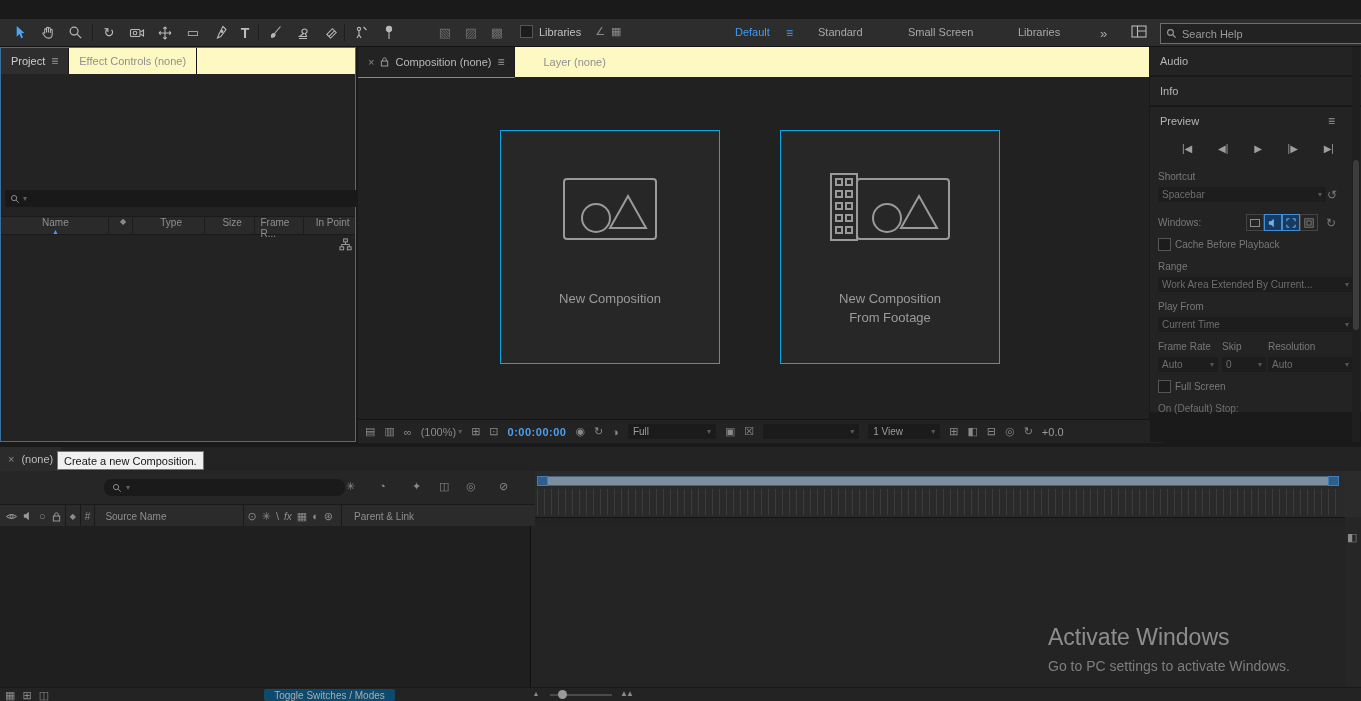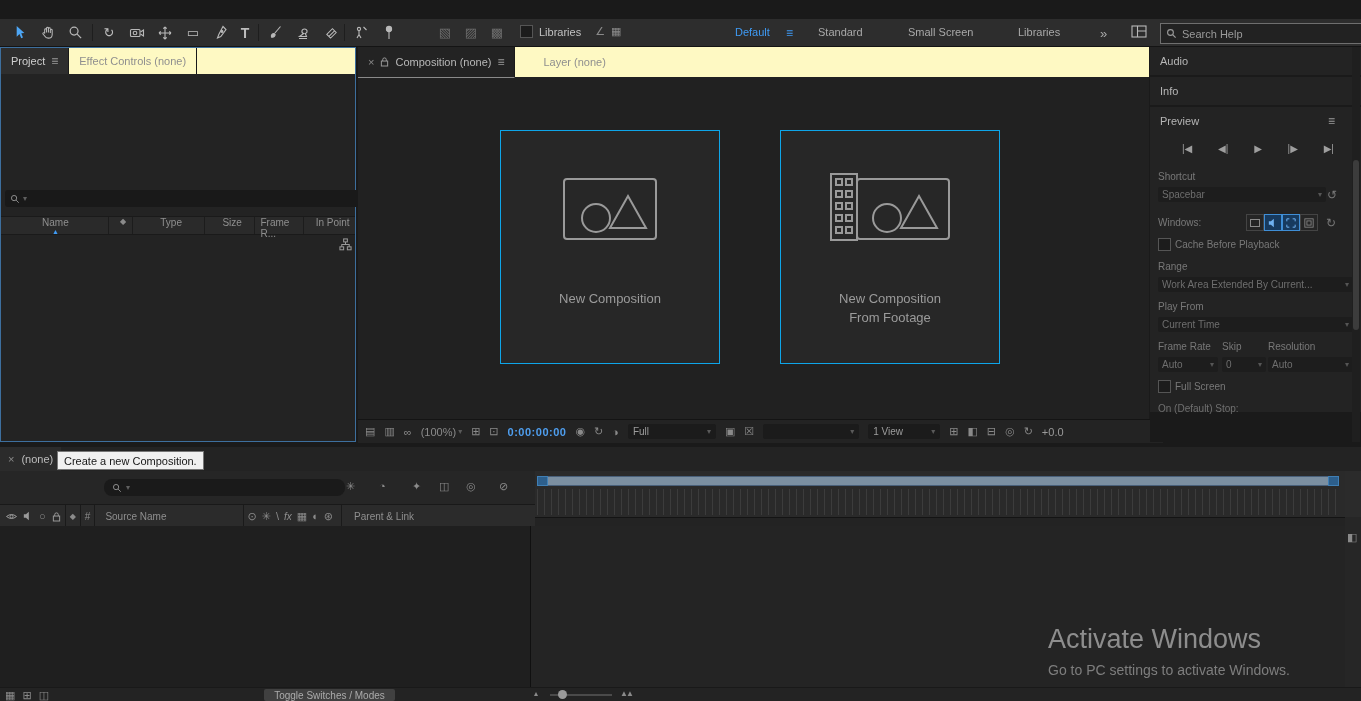--- a/index.html
+++ b/index.html
@@ -66,25 +66,25 @@
   .wa:before{left:-1px}.wa:after{right:-1px}
   .ticks{position:absolute;left:2px;top:18px;width:800px;height:26px;
     background-image:repeating-linear-gradient(90deg,#3c3c3c 0 1px,transparent 1px 7px),repeating-linear-gradient(90deg,#4a4a4a 0 1px,transparent 1px 35px);}
   .tl-corner{position:absolute;left:1345px;top:24px;width:16px;height:46px;background:#2b2b2b;}
   .tl-head{position:absolute;left:0;top:57px;width:535px;height:22px;background:#2b2b2b;border-top:1px solid #191919;border-bottom:1px solid #191919;display:flex;align-items:center;color:#8f8f8f;font-size:10px;}
   .vline{width:1px;height:100%;background:#1a1a1a;margin:0 4px;}
   .tl-body-left{position:absolute;left:0;top:79px;width:530px;height:161px;background:#1f1f1f;border-right:1px solid #101010;}
   .tl-body-right{position:absolute;left:531px;top:79px;width:814px;height:161px;background:#242424;}
   .tl-rightstrip{position:absolute;left:1345px;top:70px;width:16px;height:170px;background:#262626;}
   .tl-foot{position:absolute;left:0;top:240px;width:1361px;height:14px;background:#232323;border-top:1px solid #191919;display:flex;align-items:center;}
-  .togglebtn{position:absolute;left:264px;top:1px;width:131px;height:12px;background:#404040;border-radius:2px;color:#ababab;font-size:10px;display:flex;align-items:center;justify-content:center;}
+  .togglebtn{position:absolute;left:264px;top:1px;width:131px;height:12px;background:#0c4a6e;border-radius:2px;color:#ababab;font-size:10px;display:flex;align-items:center;justify-content:center;}
   .zoomslider{position:absolute;left:550px;top:6px;width:62px;height:2px;background:#4a4a4a;}
   .zoomknob{position:absolute;left:8px;top:-4px;width:9px;height:9px;border-radius:50%;background:#9a9a9a;}
   .watermark{position:absolute;left:1048px;top:177px;opacity:.8;pointer-events:none;}
-  .watermark .w1{font-size:27px;color:#a8a8a8;}
+  .watermark .w1{font-size:23px;color:#a8a8a8;}
   .watermark .w2{font-size:14px;color:#949494;margin-top:7px;}
   .g{font-size:11px;color:#8a8a8a;}
   .chip{display:flex;align-items:center;gap:2px;}
 </style>
 </head>
 <body>
 
 <div id="app">
 
 

